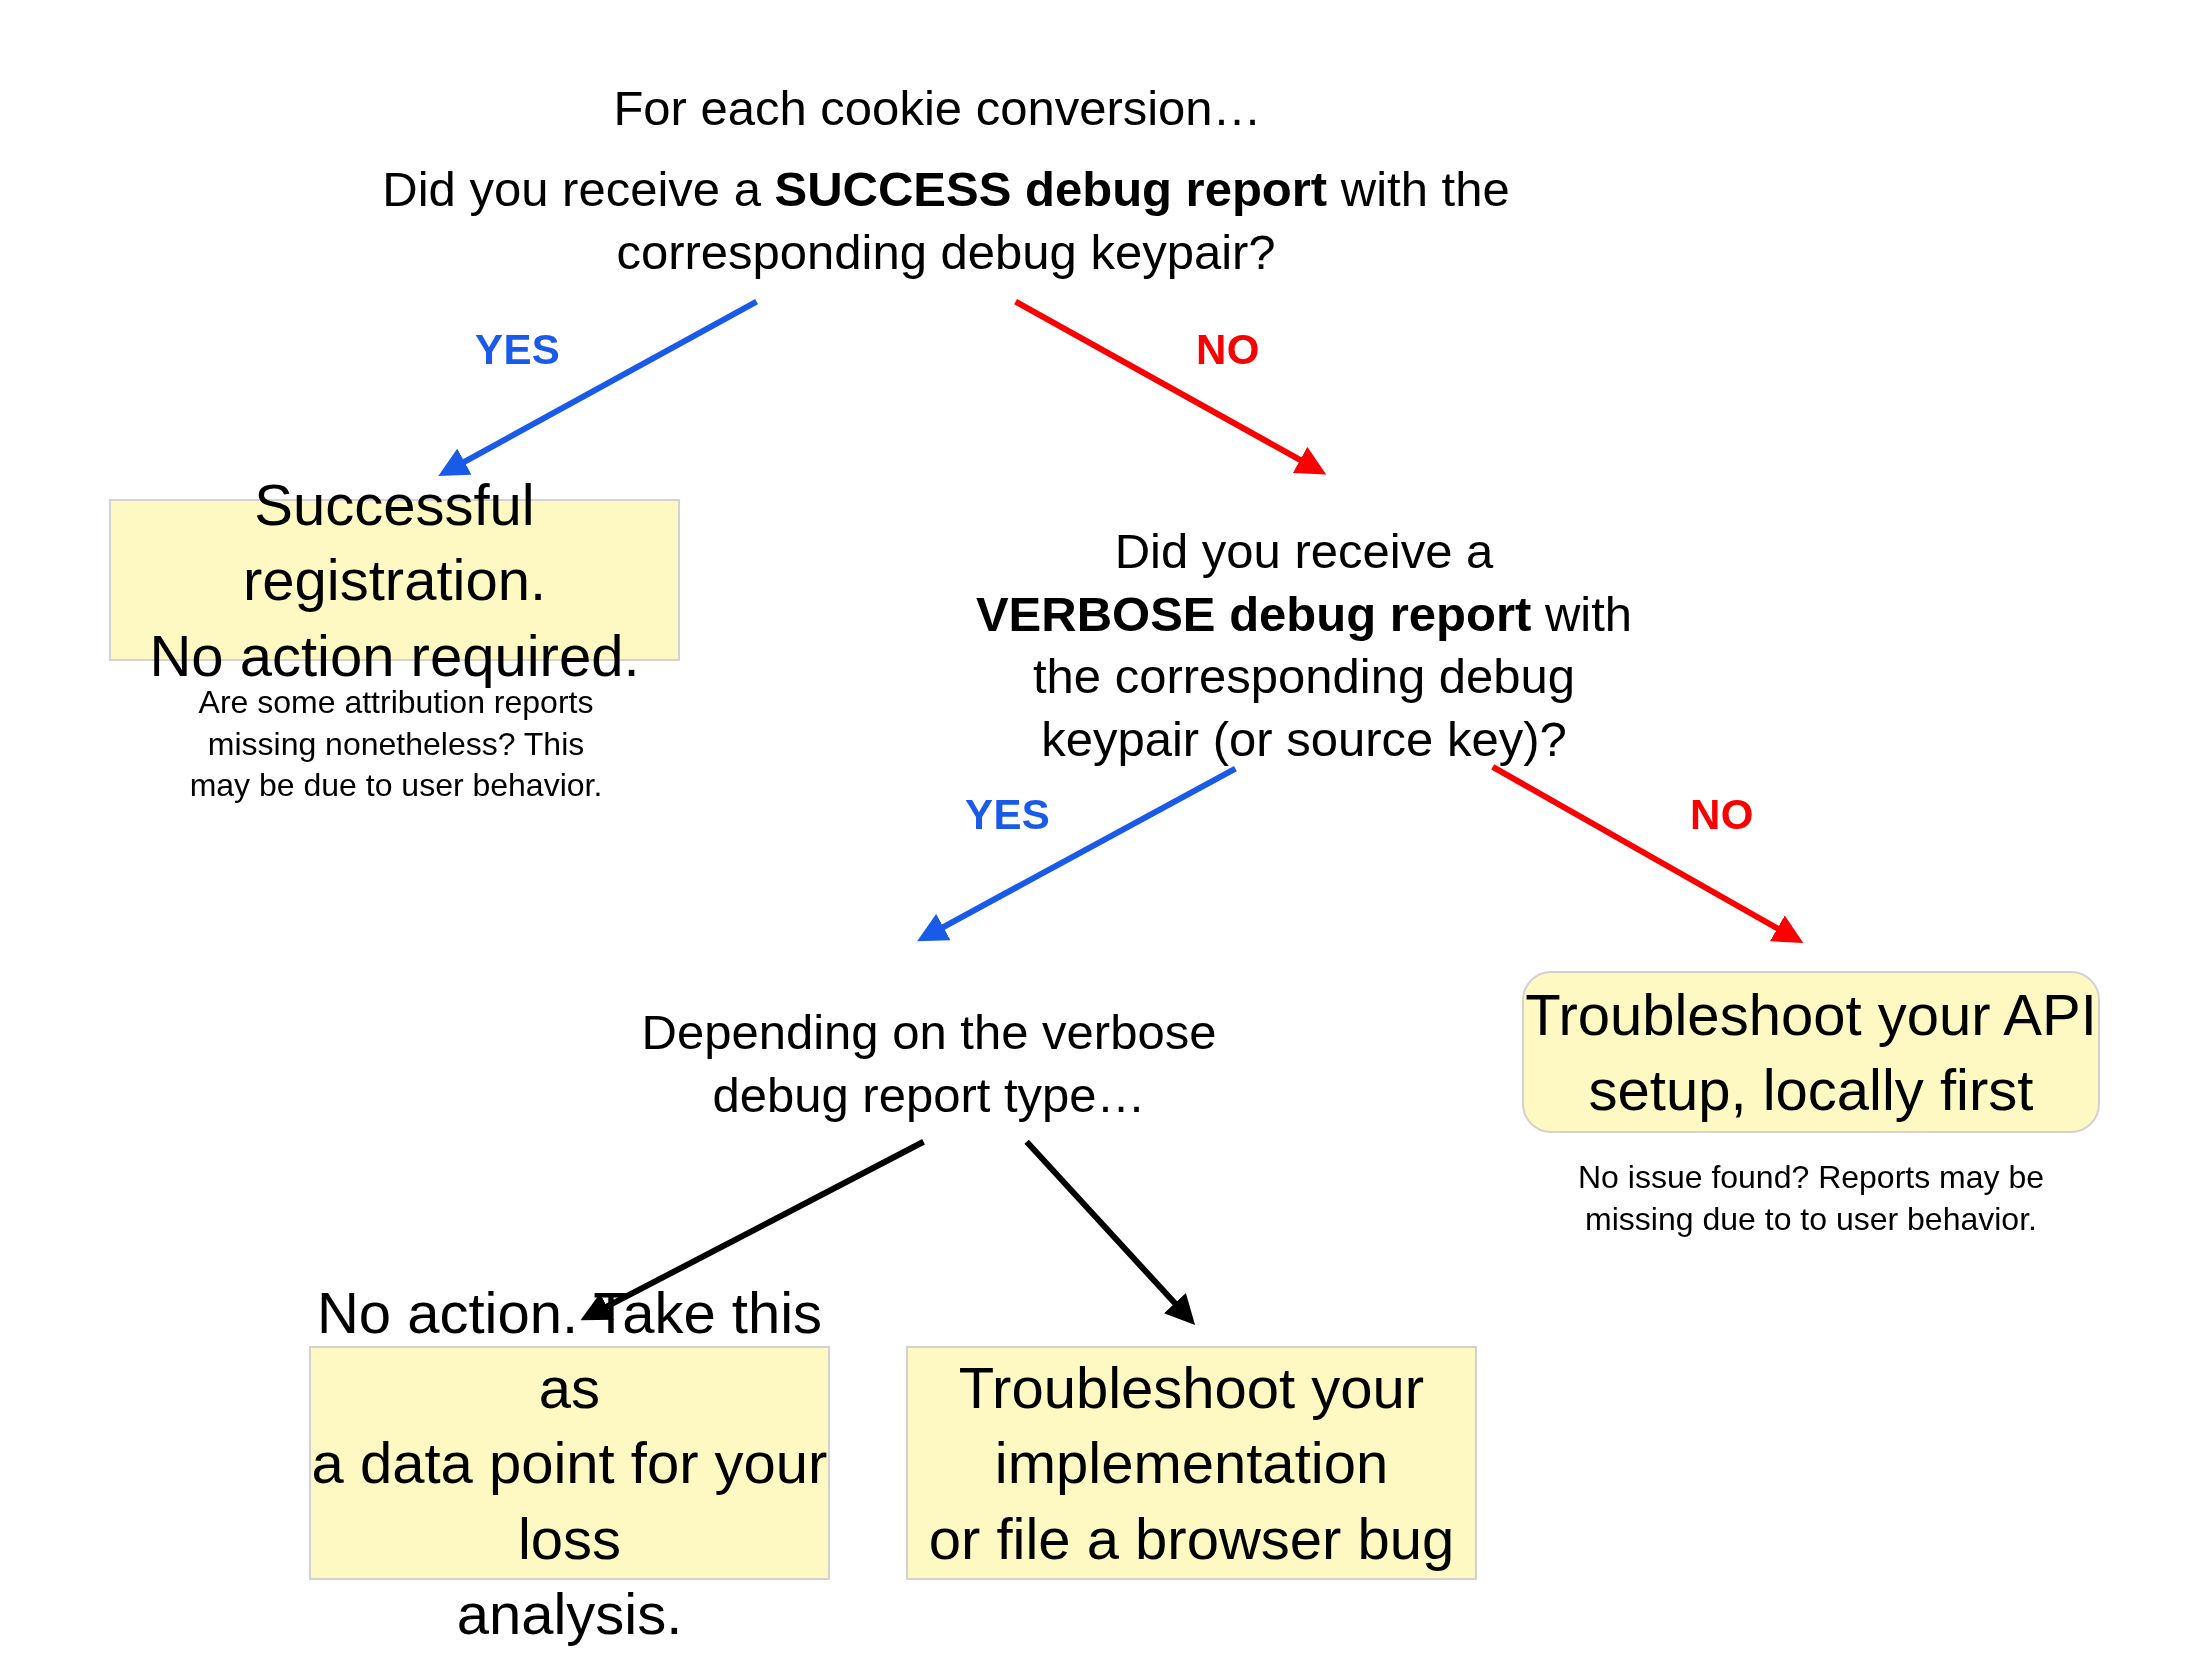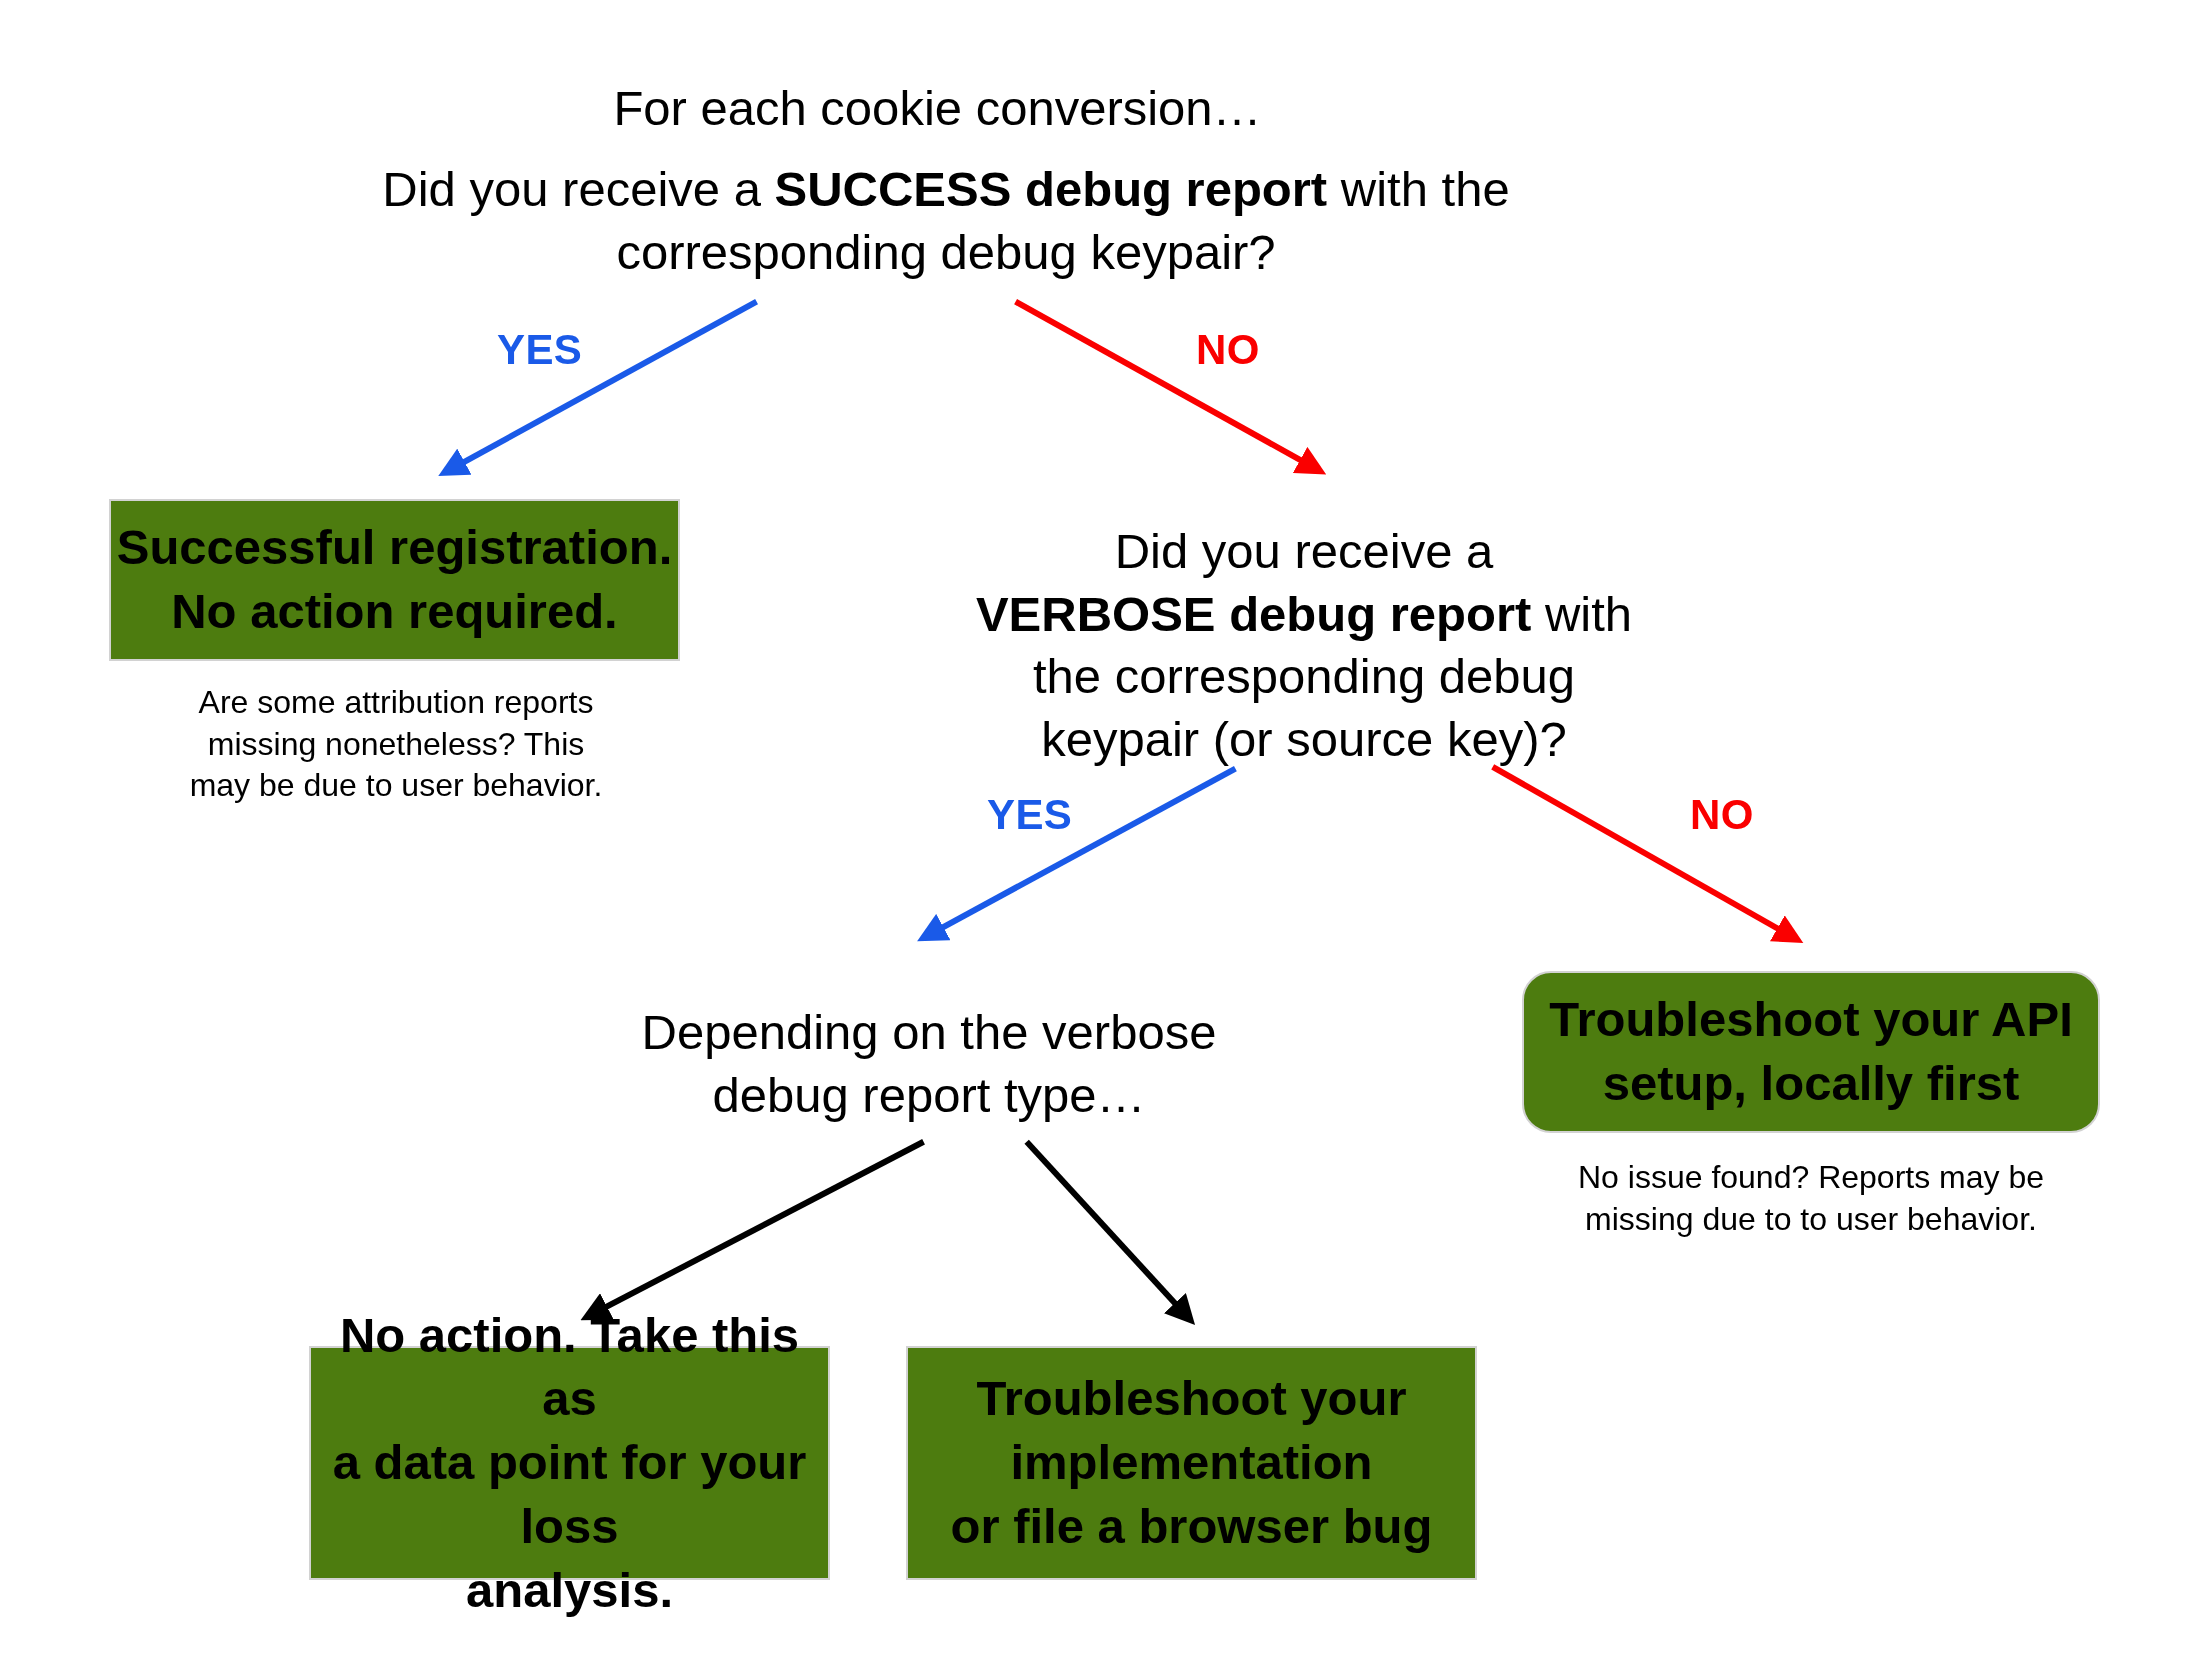--- a/index.html
+++ b/index.html
@@ -23,48 +23,47 @@
     white-space: pre-wrap;
   }
   .q-text {
     font-size: 49px;
   }
   .q-title {
     font-size: 49px;
   }
   .box {
     position: absolute;
-    background: #4d7c0f;
+    background: #fef9c3;
     border: 2.6px solid #d2d2d2;
     box-sizing: border-box;
     display: flex;
     align-items: center;
     justify-content: center;
     text-align: center;
     color: #000000;
-    font-size: 49px;
+    font-size: 58px;
     line-height: 1.30;
     white-space: pre-wrap;
-    font-weight: bold;
   }
   .caption {
     position: absolute;
     text-align: center;
     color: #000000;
     font-size: 32px;
     line-height: 1.30;
     white-space: pre-wrap;
   }
   .edge-label {
     position: absolute;
     font-size: 42px;
     font-weight: bold;
     letter-spacing: 0.4px;
   }
-  .lbl-yes { color: #1a5ae8; margin-left: 22px; }
+  .lbl-yes { color: #1a5ae8; }
   .lbl-no  { color: #fa0000; }
   svg.arrows {
     position: absolute;
     left: 0;
     top: 0;
     width: 2205px;
     height: 1653px;
     pointer-events: none;
   }
   b { font-weight: bold; }

